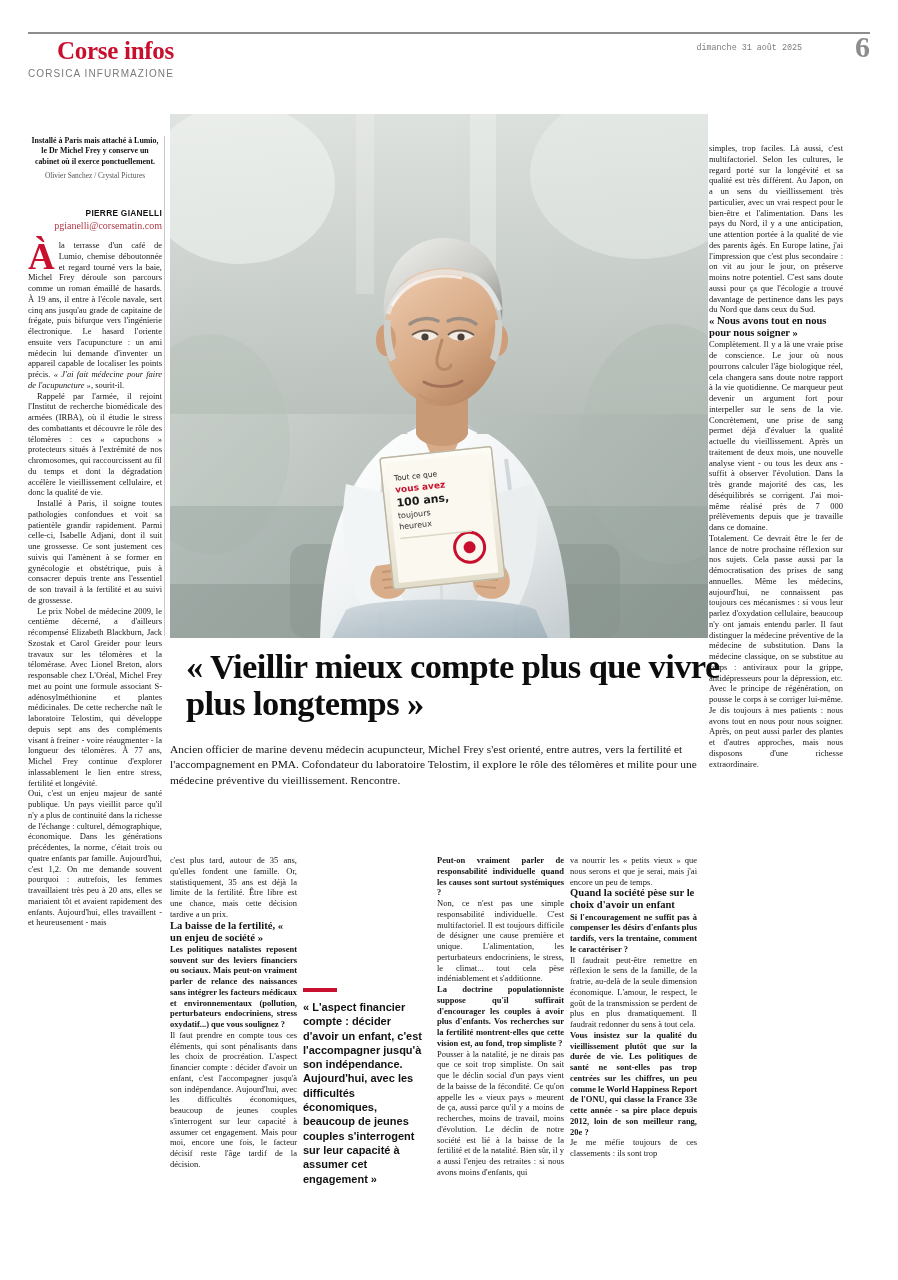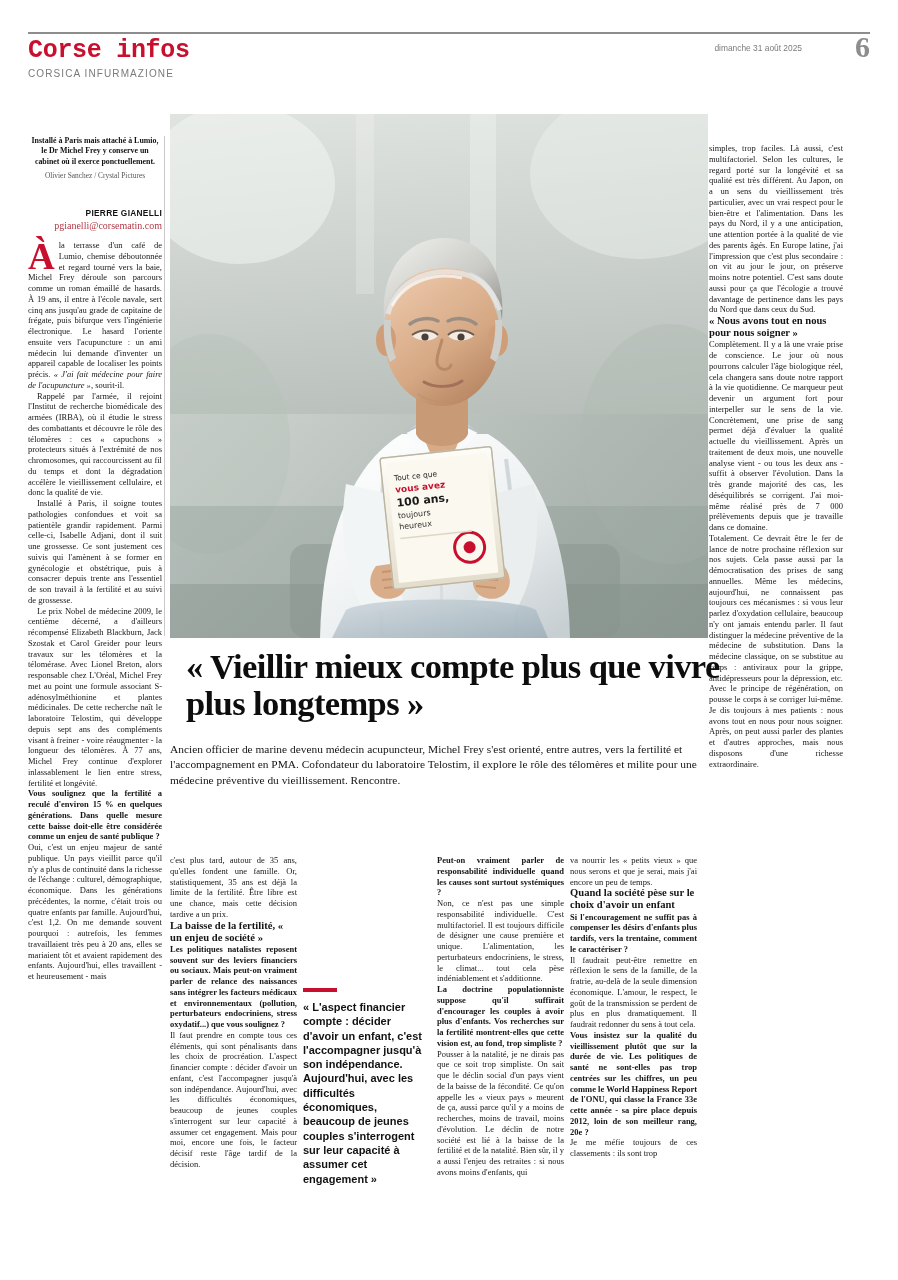--- a/index.html
+++ b/index.html
@@ -35,39 +35,40 @@
     width: 842px;
     height: 2px;
     background: #8d8d8d;
   }
   .brand {
     position: absolute;
     left: 0;
     top: 6px;
   }
   .brand-title {
-    font-family: Liberation Mono, monospace;
+    font-family: Liberation Serif, serif;
     font-weight: bold;
     font-size: 25px;
     color: #c8102e;
     letter-spacing: -0.3px;
     line-height: 1;
+    text-align: right;
   }
   .brand-sub {
     font-family: "Liberation Sans", sans-serif;
     font-size: 10px;
     color: #7a7a7a;
     letter-spacing: 1.1px;
     margin-top: 5px;
   }
   .issue-date {
     position: absolute;
     right: 68px;
     top: 11px;
-    font-family: Liberation Sans, sans-serif;
+    font-family: Liberation Mono, monospace;
     font-size: 8.4px;
     color: #7b7b7b;
     white-space: nowrap;
   }
   .page-number {
     position: absolute;
     right: 0;
     top: 0;
     font-family: "Liberation Serif", serif;
     font-weight: bold;
@@ -389,21 +390,20 @@
   <div class="headline">« Vieillir mieux compte plus que vivre plus longtemps »</div>
   <div class="standfirst">Ancien officier de marine devenu médecin acupuncteur, Michel Frey s'est orienté, entre autres, vers la fertilité et l'accompagnement en PMA. Cofondateur du laboratoire Telostim, il explore le rôle des télomères et milite pour une médecine préventive du vieillissement. Rencontre.</div>
 
   <div class="col" style="left:28px; top:240px; width:134px; height:1032px;">
     <p class="noindent">
       <span class="dropcap">À</span><span>la terrasse d'un café de Lumio, chemise déboutonnée et regard tourné vers la baie, Michel Frey déroule son parcours comme un roman émaillé de hasards. À 19 ans, il entre à l'école navale, sert cinq ans jusqu'au grade de capitaine de frégate, puis bifurque vers l'ingénierie électronique. Le hasard l'oriente ensuite vers l'acupuncture : un ami médecin lui demande d'inventer un appareil capable de localiser les points précis. </span><span class="ital">« J'ai fait médecine pour faire de l'acupuncture »</span><span>, sourit-il.</span>
     </p>
     <p>Rappelé par l'armée, il rejoint l'Institut de recherche biomédicale des armées (IRBA), où il étudie le stress des combattants et découvre le rôle des télomères : ces « capuchons » protecteurs situés à l'extrémité de nos chromosomes, qui raccourcissent au fil du temps et dont la dégradation accélère le vieillissement cellulaire, et donc la qualité de vie.</p>
     <p>Installé à Paris, il soigne toutes pathologies confondues et voit sa patientèle grandir rapidement. Parmi celle-ci, Isabelle Adjani, dont il suit une grossesse. Ce sont justement ces suivis qui l'amènent à se former en gynécologie et obstétrique, puis à consacrer depuis trente ans l'essentiel de son travail à la fertilité et au suivi de grossesse.</p>
     <p>Le prix Nobel de médecine 2009, le centième décerné, a d'ailleurs récompensé Elizabeth Blackburn, Jack Szostak et Carol Greider pour leurs travaux sur les télomères et la télomérase. Avec Lionel Breton, alors responsable chez L'Oréal, Michel Frey met au point une formule associant S-adénosylméthionine et plantes médicinales. De cette recherche naît le laboratoire Telostim, qui développe depuis sept ans des compléments visant à freiner - voire réaugmenter - la longueur des télomères. À 77 ans, Michel Frey continue d'explorer inlassablement le lien entre stress, fertilité et longévité.</p>
-    <p class="q">Vous soulignez que la fertilité a reculé d'environ 15 % en quelques générations. Dans quelle mesure cette baisse doit-elle être considérée comme un enjeu de santé publique ?</p>
     <p class="noindent">Oui, c'est un enjeu majeur de santé publique. Un pays vieillit parce qu'il n'y a plus de continuité dans la richesse de l'échange : culturel, démographique, économique. Dans les générations précédentes, la norme, c'était trois ou quatre enfants par famille. Aujourd'hui, c'est 1,2. On me demande souvent pourquoi : autrefois, les femmes travaillaient très peu à 20 ans, elles se mariaient tôt et avaient rapidement des enfants. Aujourd'hui, elles travaillent - et heureusement - mais</p>
   </div>
 
   <div class="col" style="left:170px; top:855px; width:127px; height:415px;">
     <p class="noindent">c'est plus tard, autour de 35 ans, qu'elles fondent une famille. Or, statistiquement, 35 ans est déjà la limite de la fertilité. Être libre est une chance, mais cette décision tardive a un prix.</p>
     <p class="subhead">La baisse de la fertilité, « un enjeu de société »</p>
     <p class="q noindent" style="margin-top:0;">Les politiques natalistes reposent souvent sur des leviers financiers ou sociaux. Mais peut-on vraiment parler de relance des naissances sans intégrer les facteurs médicaux et environnementaux (pollution, perturbateurs endocriniens, stress oxydatif...) que vous soulignez ?</p>
     <p class="noindent">Il faut prendre en compte tous ces éléments, qui sont pénalisants dans les choix de procréation. L'aspect financier compte : décider d'avoir un enfant, c'est l'accompagner jusqu'à son indépendance. Aujourd'hui, avec les difficultés économiques, beaucoup de jeunes couples s'interrogent sur leur capacité à assumer cet engagement. Mais pour moi, encore une fois, le facteur décisif reste l'âge tardif de la décision.</p>
   </div>
 

